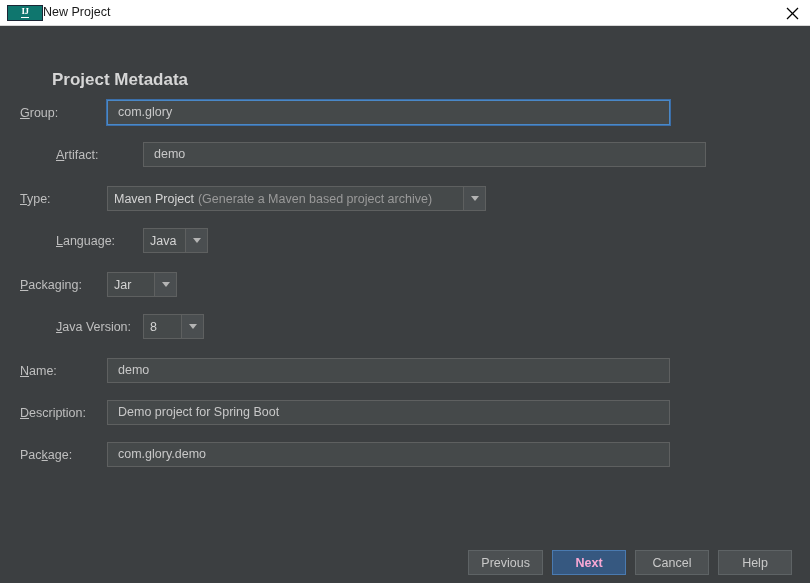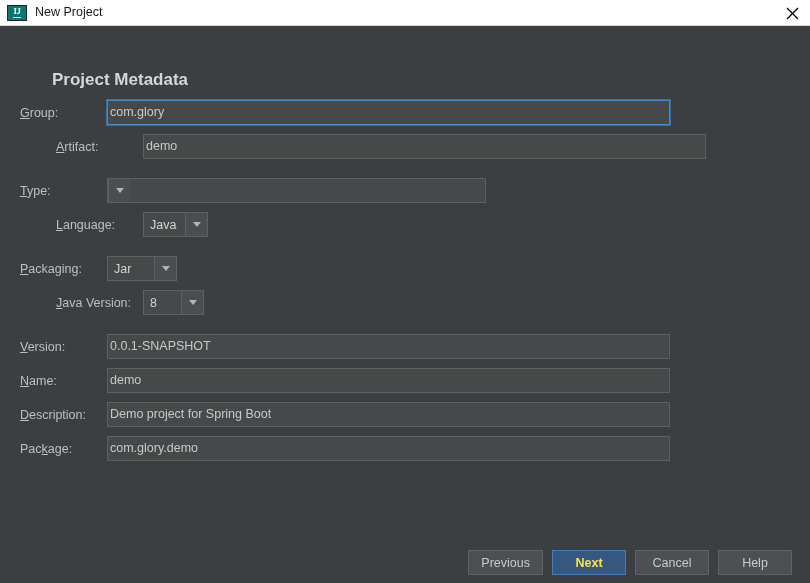--- a/index.html
+++ b/index.html
@@ -21,30 +21,29 @@
     height: 26px;
     background: #ffffff;
     border-bottom: 1px solid #d8d8d8;
     display: flex;
     align-items: center;
     padding: 0 0 0 7px;
     box-sizing: border-box;
     position: relative;
   }
   .app-icon {
-    width: 20px;
+    width: 36px;
     height: 16px;
     background: #0f766e;
     border: 1px solid #1b2636;
     box-sizing: border-box;
     display: flex;
     align-items: center;
     justify-content: center;
     flex: 0 0 auto;
-    margin-right: 8px;
   }
   .app-icon .ij {
     color: #ffffff;
     font-family: "Liberation Serif", serif;
     font-size: 9px;
     font-weight: bold;
     line-height: 1;
     letter-spacing: -0.5px;
     border-bottom: 1px solid #ffffff;
     padding-bottom: 1px;
@@ -92,21 +91,21 @@
     left: 0;
     top: 74px;
     width: 100%;
   }
   .row {
     position: relative;
     height: 26px;
     margin-bottom: 8px;
   }
   .row.gap-big { margin-bottom: 18px; margin-left: 36px; }
-  .row.gap-mid { }
+  .row.gap-mid { margin-bottom: 16px; }
 
   .lbl {
     position: absolute;
     left: 20px;
     top: 50%;
     transform: translateY(-50%);
     font-size: 12.5px;
     color: #bfbfbf;
     white-space: nowrap;
     user-select: none;
@@ -117,21 +116,21 @@
   .field {
     position: absolute;
     left: 107px;
     top: 0;
     height: 25px;
     box-sizing: border-box;
     background: #45494a;
     border: 1px solid #5e6060;
     display: flex;
     align-items: center;
-    padding: 0 2px;
+    padding: 0 10px;
     font-size: 12.5px;
     color: #c8c8c8;
     width: 563px;
   }
   .field.focused {
     border: 1px solid #4a88c7;
     outline: 1px solid #3b6ea8;
     background: #45494a;
   }
   .field .val { line-height: 1; }
@@ -203,21 +202,21 @@
     font-size: 12.5px;
     display: flex;
     align-items: center;
     justify-content: center;
     padding: 0 12px;
     user-select: none;
   }
   .btn.default {
     background: #365880;
     border: 1px solid #4a7ab0;
-    color: #fde047;
+    color: #f9a8d4;
     font-weight: bold;
   }
 </style>
 </head>
 <body>
 
 <div class="titlebar">
   <div class="app-icon">
     <span class="ij">IJ</span>
   </div>
@@ -246,20 +245,24 @@
     <div class="row gap-big">
       <div class="lbl"><span></span><u>A</u><span>rtifact:</span></div>
       <div class="field">
         <span class="val">demo</span>
       </div>
     </div>
 
     <div class="row gap-mid">
       <div class="lbl"><span></span><u>T</u><span>ype:</span></div>
       <div class="combo type">
+        <div class="combo-text">
+          <span>Maven Project</span>
+          <span class="dim">(Generate a Maven based project archive)</span>
+        </div>
         <div class="arrow-btn">
             <span class="caret"></span>
           </div>
       </div>
     </div>
 
     <div class="row gap-big">
       <div class="lbl"><span></span><u>L</u><span>anguage:</span></div>
       <div class="combo lang">
         <div class="combo-text">
@@ -288,26 +291,20 @@
       <div class="combo javaver">
         <div class="combo-text">
           <span>8</span>
         </div>
         <div class="arrow-btn">
             <span class="caret"></span>
           </div>
       </div>
     </div>
 
-    <div class="row gap-mid">
-      <div class="lbl"><span></span><u>V</u><span>ersion:</span></div>
-      <div class="field">
-        <span class="val">0.0.1-SNAPSHOT</span>
-      </div>
-    </div>
 
     <div class="row gap-mid">
       <div class="lbl"><span></span><u>N</u><span>ame:</span></div>
       <div class="field">
         <span class="val">demo</span>
       </div>
     </div>
 
     <div class="row gap-mid">
       <div class="lbl"><span></span><u>D</u><span>escription:</span></div>

